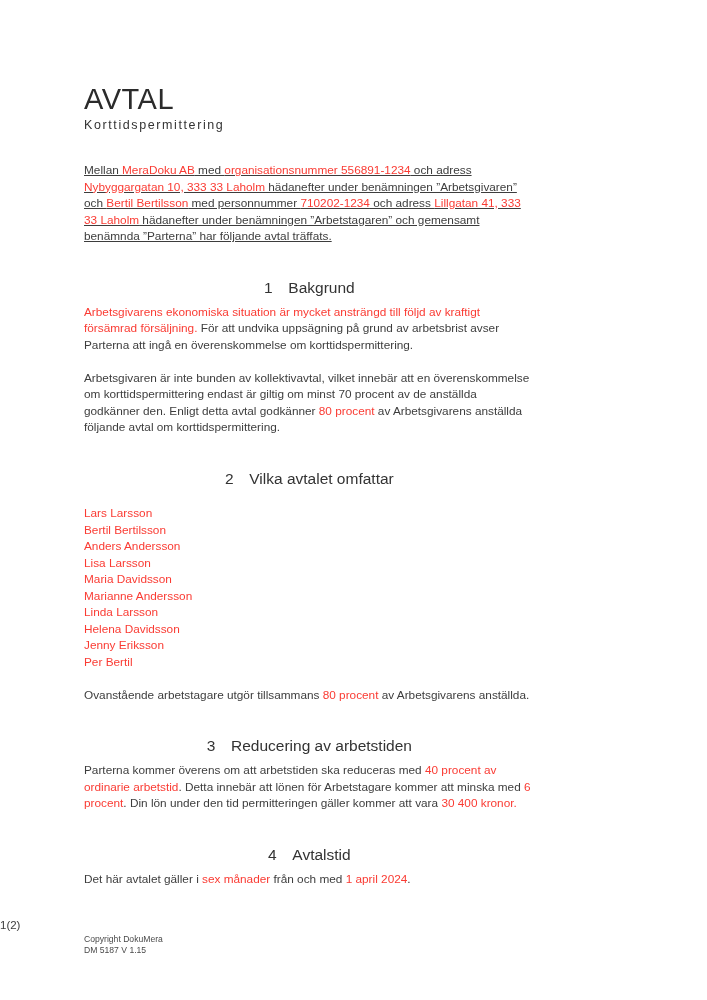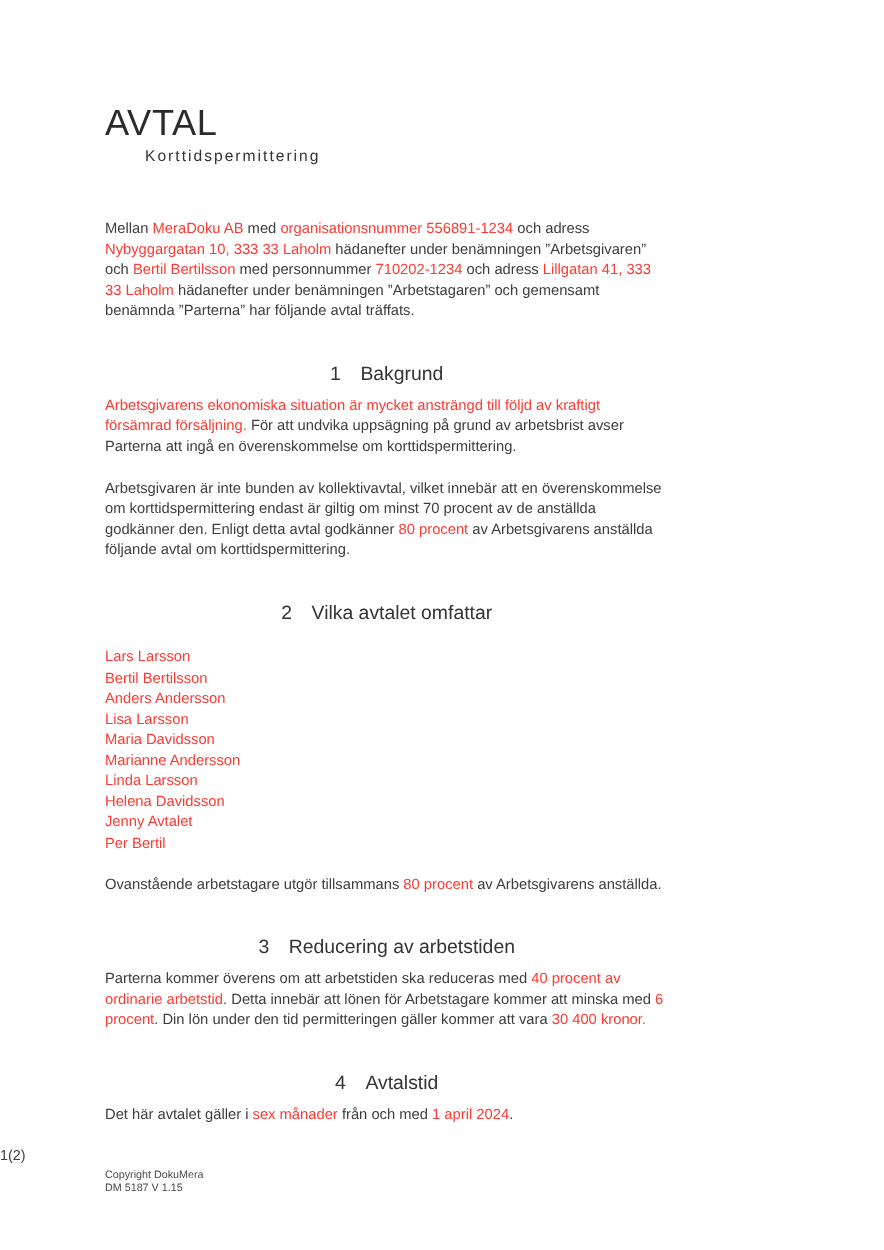--- a/index.html
+++ b/index.html
@@ -26,29 +26,29 @@
     letter-spacing: 0.5px;
     color: #2b2b2b;
     line-height: 34px;
   }
   .doc-subtitle {
     margin-top: 1px;
     font-size: 12.5px;
     letter-spacing: 1.6px;
     color: #333333;
     line-height: 17px;
-    margin-left: 32px;
   }
   .para {
     font-size: 11.8px;
     line-height: 16.5px;
     margin: 0 0 16.5px 0;
   }
   .intro-para {
-    margin-top: 40px;
+    margin-top: 28px;
+    text-decoration: underline;
   }
   .section-heading {
     font-size: 15.5px;
     color: #333333;
     line-height: 20px;
     margin: 33px 0 6px 0;
     font-weight: 400;
     text-align: center;
   }
   .section-heading .sec-num {
@@ -99,21 +99,21 @@
         <h2 class="section-heading"><span class="sec-num">2</span><span>Vilka avtalet omfattar</span></h2>
         <div class="name-list">
           <div class="red">Lars Larsson</div>
           <div class="red">Bertil Bertilsson</div>
           <div class="red">Anders Andersson</div>
           <div class="red">Lisa Larsson</div>
           <div class="red">Maria Davidsson</div>
           <div class="red">Marianne Andersson</div>
           <div class="red">Linda Larsson</div>
           <div class="red">Helena Davidsson</div>
-          <div class="red">Jenny Avtalet</div>
+          <div class="red">Jenny Eriksson</div>
           <div class="red">Per Bertil</div>
         </div>
         <p class="para"><span>Ovanstående arbetstagare utgör tillsammans </span><span class="red">80 procent</span><span> av Arbetsgivarens anställda.</span></p>
         <h2 class="section-heading"><span class="sec-num">3</span><span>Reducering av arbetstiden</span></h2>
         <p class="para"><span>Parterna kommer överens om att arbetstiden ska reduceras med </span><span class="red">40 procent av ordinarie arbetstid</span><span>. Detta innebär att lönen för Arbetstagare kommer att minska med </span><span class="red">6 procent</span><span>. Din lön under den tid permitteringen gäller kommer att vara </span><span class="red">30 400 kronor.</span></p>
         <h2 class="section-heading"><span class="sec-num">4</span><span>Avtalstid</span></h2>
         <p class="para"><span>Det här avtalet gäller i </span><span class="red">sex månader</span><span> från och med </span><span class="red">1 april 2024</span><span>.</span></p>
       </div>
   </div>
 

